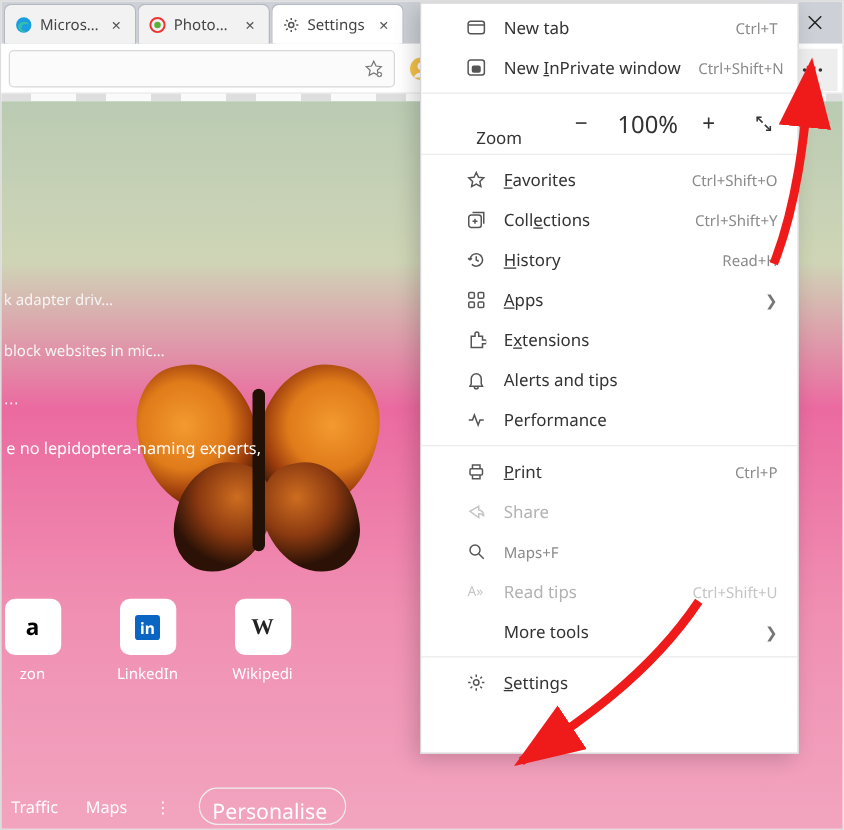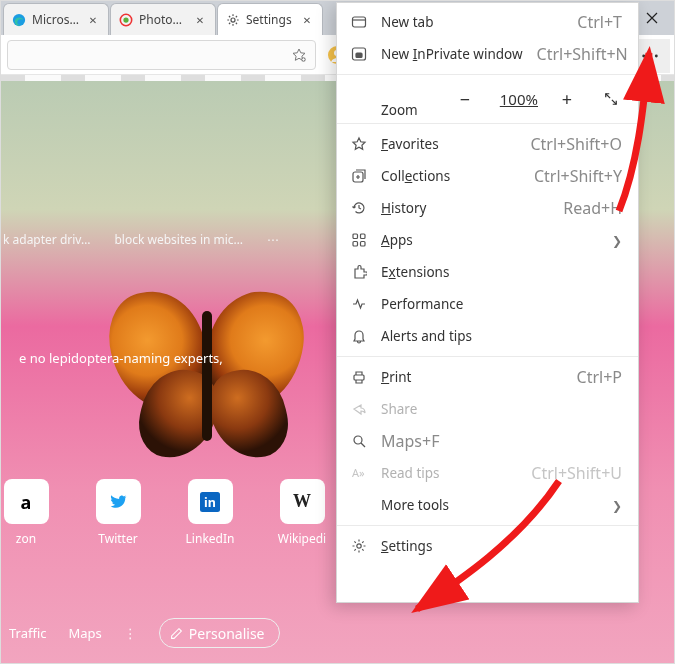--- a/index.html
+++ b/index.html
@@ -134,59 +134,61 @@
   
   .quicklinks-row {
     position: absolute;
     left: 0; top: 150px;
     width: 340px;
     display: flex;
     gap: 24px;
     font-size: 12px;
     padding-left: 2px;
     color: #f5f5f5;
+    flex-direction: column;
   }
   .content .caption {
     position: absolute;
     left: 0; top: 268px;
     font-size: 13px;
-    padding-left: 18px;
+    padding-left: 4px;
   }
   
   .tiles {
     position: absolute;
     left: -6px; top: 398px;
     width: 360px;
     display: flex; gap: 30px;
   }
   .tile { width: 62px; text-align: center; font-size: 12px; }
   .tile .box {
     width: 45px; height: 45px;
     margin: 0 auto 6px;
     background: #fff;
     border-radius: 8px;
     display: flex; align-items: center; justify-content: center;
     font-size: 18px; font-weight: 700;
   }
   
   .bottombar {
     position: absolute;
-    left: 0; bottom: 12px;
+    left: 0; bottom: 0;
     width: 340px; height: 40px;
     display: flex; align-items: center; gap: 22px;
     padding-left: 8px;
     font-size: 13px;
   }
   .pillbtn {
     height: 30px;
     padding: 0 14px 0 10px;
     border: 1.5px solid #eee;
     border-radius: 16px;
     display: flex; align-items: center; gap: 6px;
-    font-size: 14px;
+    font-size: 17px;
+    flex-direction: column;
   }
   
   .menu {
     position: absolute;
     left: 335px; top: 1px;
     width: 303px;
     background: #fff;
     border: 1px solid #d6d6d6;
     box-shadow: -4px 4px 16px rgba(0,0,0,.18);
     padding: 3px 0 8px;
@@ -194,41 +196,42 @@
     color: #333;
   }
   .mitem {
     height: 32px;
     display: flex;
     align-items: center;
     padding: 0 16px 0 14px;
     gap: 14px;
     font-size: 13.5px;
     position: relative;
+    margin-left: 22px;
   }
   .mitem .mic { width: 16px; height: 16px; flex: none; color: #555; display: flex; align-items: center; }
   .mitem .mlab { flex: 1; white-space: nowrap; }
   .mitem .mlab u { text-decoration: underline; }
-  .mitem .macc { color: #8a8a8a; font-size: 16px; }
+  .mitem .macc { color: #8a8a8a; font-size: 12px; }
   .mitem.disabled { color: #b2b2b2; }
   .mitem.disabled .mic, .mitem.disabled .macc { color: #c5c5c5; }
   .mitem .chev { color: #777; font-size: 12px; }
   .zoomrow {
     height: 40px;
     display: flex; align-items: center;
     padding: 0 12px 0 44px;
     gap: 14px;
   }
   .zoomrow .ztxt { flex: 1; font-size: 13.5px; margin-top: 21px; }
   .zbtn {
     width: 30px; height: 30px;
     display: flex; align-items: center; justify-content: center;
     font-size: 18px; color: #333;
   }
-  .zval { width: 44px; text-align: right; font-size: 15px; text-decoration: underline; }
+  .zval { width: 44px; text-align: right; font-size: 19px; }
   .msep { height: 1px; background: #eaeaea; margin: 4px 0; }
   
   .arrow { position: absolute; z-index: 80; }
   svg { display: block; }
 </style>
 </head>
 <body>
 
 <div class="tabstrip">
   <div class="tab">
@@ -313,28 +316,20 @@
   </div>
 
   <div class="caption">e no lepidoptera-naming experts,</div>
 
   <div class="tiles">
     <div class="tile">
       <div class="box" style="color:#000">
           <span>a</span>
         </div>
       <div>zon</div>
-    </div>
-    <div class="tile">
-      <div class="box">
-          <svg viewBox="0 0 24 24" width="20" height="20" fill="#1da1f2">
-            <path d="M22 5.8c-.7.3-1.5.6-2.3.7.8-.5 1.5-1.3 1.8-2.2-.8.5-1.7.8-2.6 1-1.5-1.6-4.1-1.2-5.2.8-.4.7-.5 1.5-.3 2.3C9.2 8.2 6 6.6 4 4c-1 1.8-.5 4 1.3 5.1-.6 0-1.2-.2-1.8-.5 0 1.9 1.3 3.5 3.2 3.9-.6.2-1.2.2-1.8.1.5 1.6 2 2.7 3.7 2.7-1.5 1.2-3.4 1.8-5.3 1.7 1.8 1.2 4 1.8 6.2 1.8 7.4 0 11.5-6.3 11.2-12 .8-.5 1.5-1.2 2-2z"></path>
-          </svg>
-        </div>
-      <div>Twitter</div>
     </div>
     <div class="tile">
       <div class="box">
           <svg viewBox="0 0 24 24" width="20" height="20">
             <rect width="24" height="24" rx="3" fill="#0a66c2"></rect>
             <text x="12" y="18" font-size="15" font-weight="700" fill="#fff" text-anchor="middle">in</text>
           </svg>
         </div>
       <div>LinkedIn</div>
     </div>
@@ -440,32 +435,32 @@
     <span class="mic">
         <svg viewBox="0 0 16 16" width="16" height="16" fill="none" stroke="#555" stroke-width="1.2">
           <path d="M4 5h3V3a1.5 1.5 0 1 1 3 0v2h3v3h2a1.5 1.5 0 1 1 0 3h-2v3H4z"></path>
         </svg>
       </span>
     <span class="mlab">E<u>x</u>tensions</span>
   </div>
   <div class="mitem">
     <span class="mic">
         <svg viewBox="0 0 16 16" width="16" height="16" fill="none" stroke="#555" stroke-width="1.2">
+          <path d="M4 11V7a4 4 0 1 1 8 0v4l1 2H3zM6.5 13.5a1.5 1.5 0 0 0 3 0"></path>
+        </svg>
+      </span>
+    <span class="mlab">Alerts and tips</span>
+  </div>
+  <div class="mitem">
+    <span class="mic">
+        <svg viewBox="0 0 16 16" width="16" height="16" fill="none" stroke="#555" stroke-width="1.2">
           <path d="M2 8h3l1.5-4 3 8 1.5-4h3"></path>
         </svg>
       </span>
     <span class="mlab">Performance</span>
-  </div>
-  <div class="mitem">
-    <span class="mic">
-        <svg viewBox="0 0 16 16" width="16" height="16" fill="none" stroke="#555" stroke-width="1.2">
-          <path d="M4 11V7a4 4 0 1 1 8 0v4l1 2H3zM6.5 13.5a1.5 1.5 0 0 0 3 0"></path>
-        </svg>
-      </span>
-    <span class="mlab">Alerts and tips</span>
   </div>
   <div class="msep"></div>
   <div class="mitem">
     <span class="mic">
         <svg viewBox="0 0 16 16" width="16" height="16" fill="none" stroke="#555" stroke-width="1.2">
           <rect x="3" y="6" width="10" height="5" rx="1"></rect>
           <path d="M5 6V3h6v3M5 11v3h6v-3"></path>
         </svg>
       </span>
     <span class="mlab"><u>P</u>rint</span>

